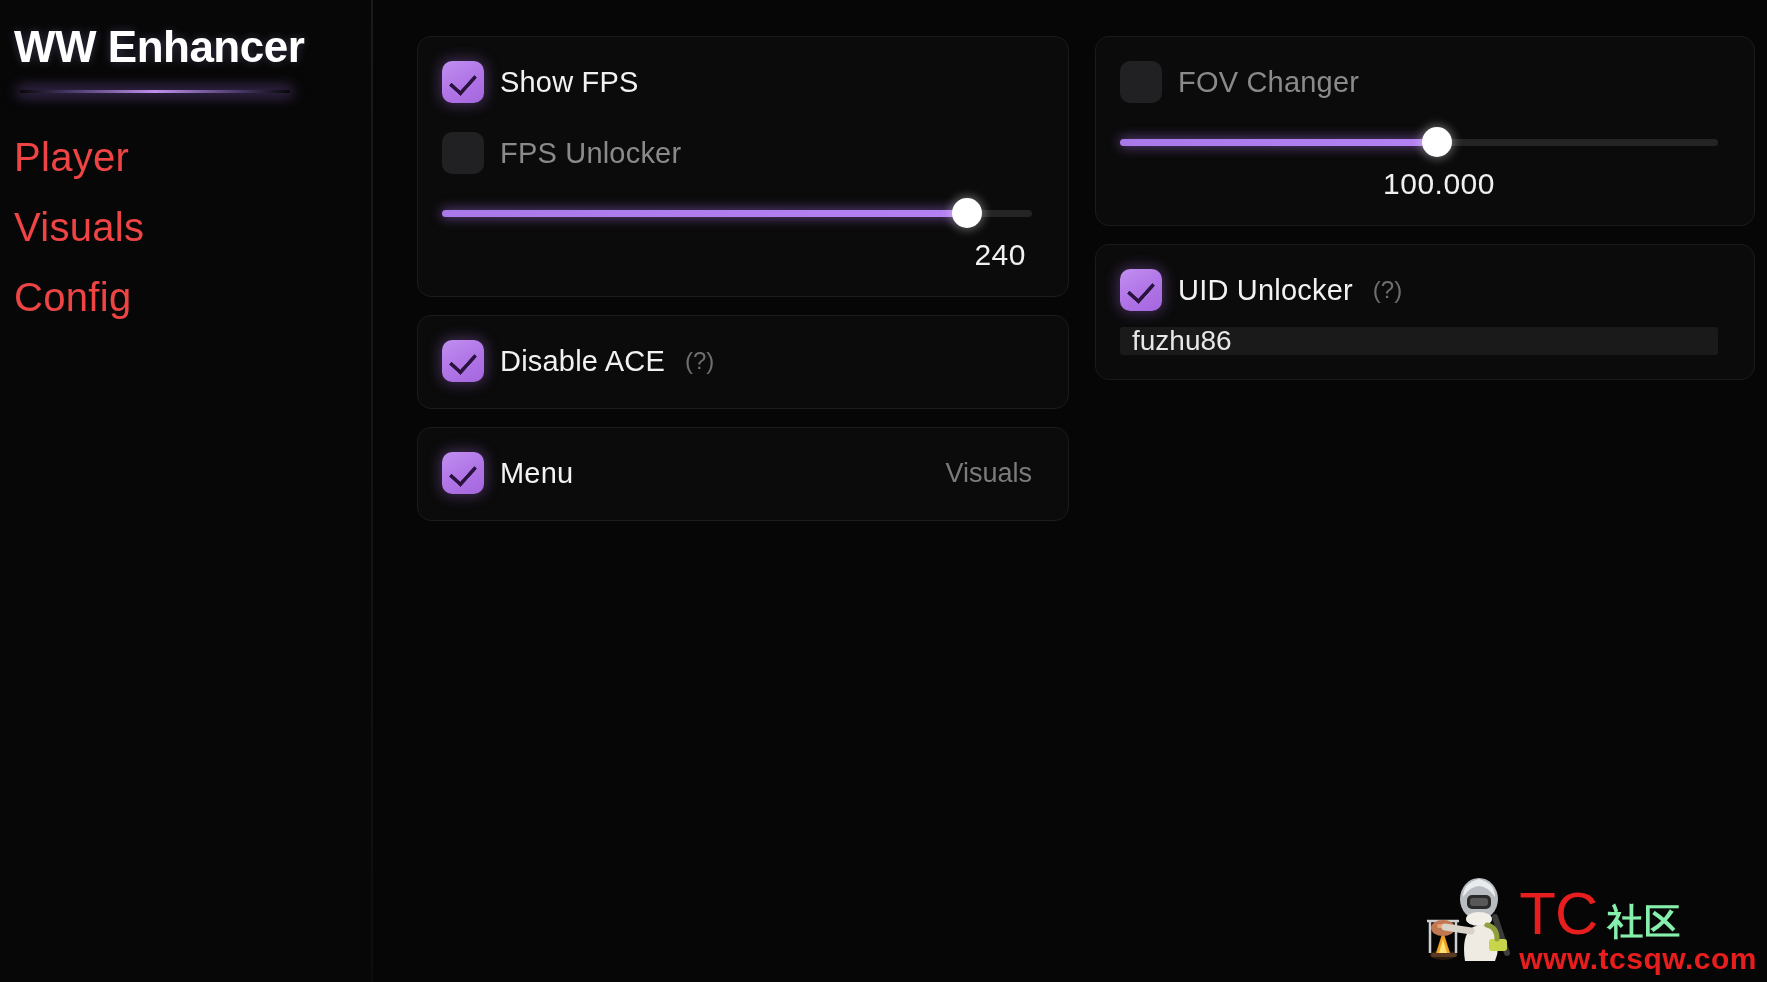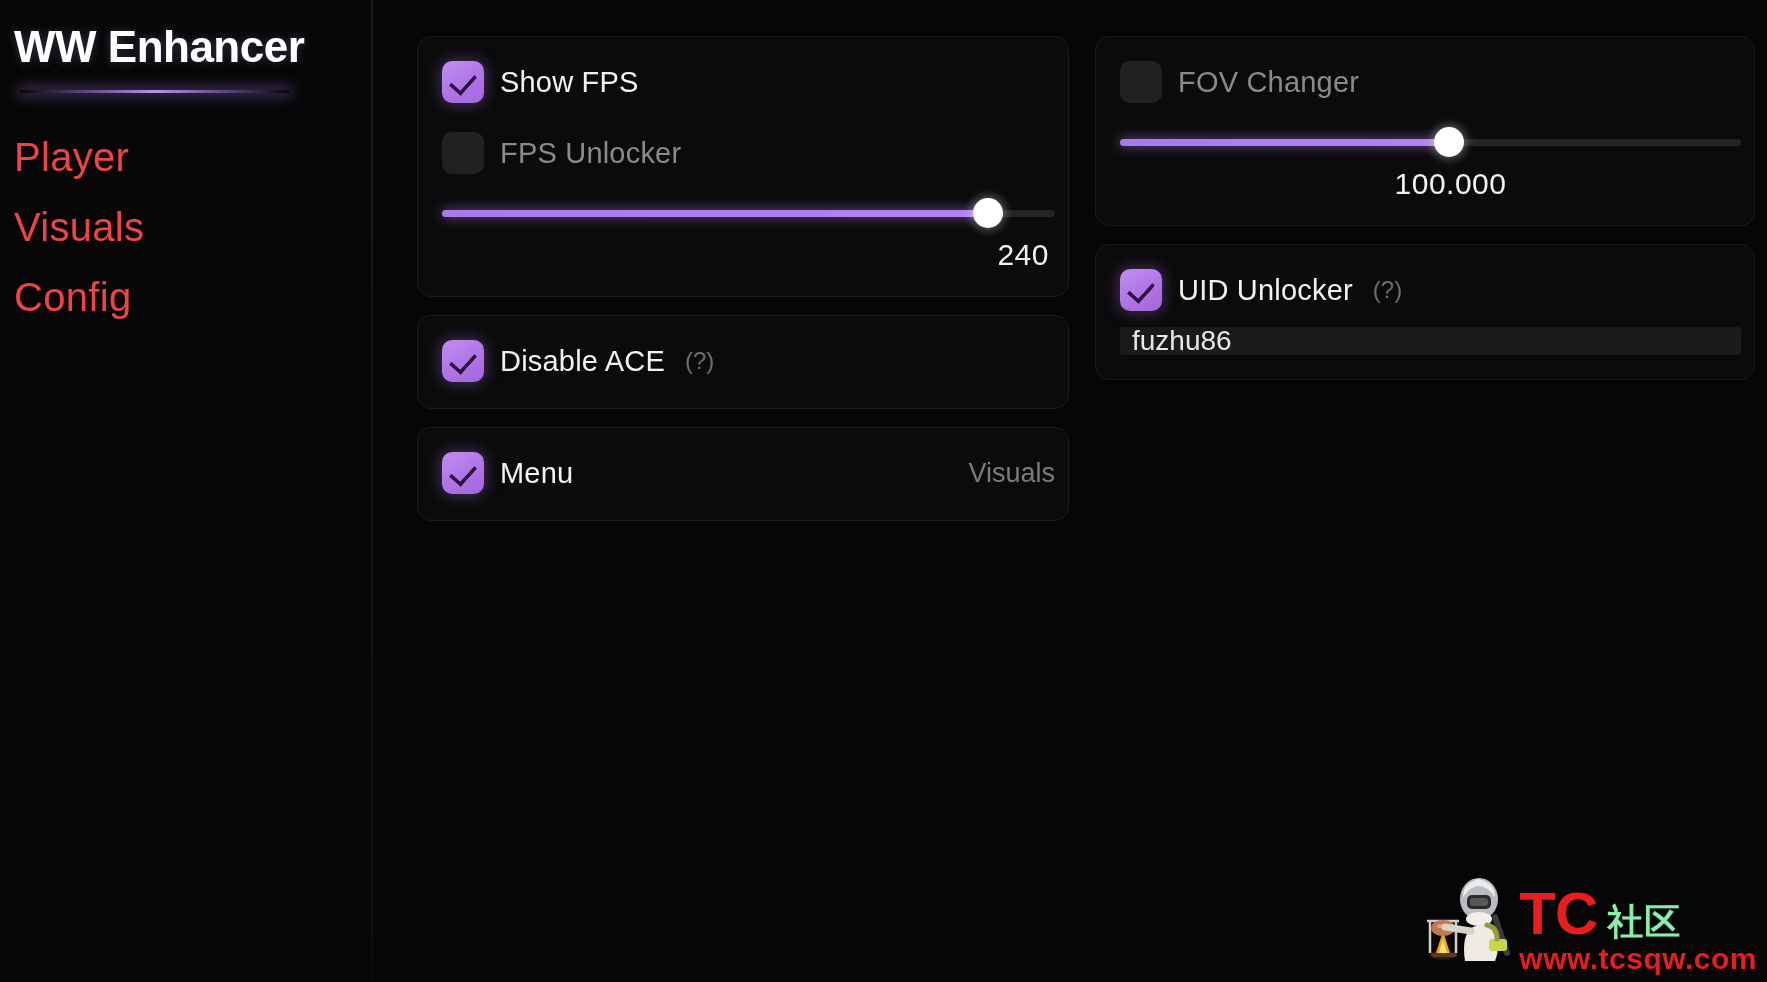--- a/index.html
+++ b/index.html
@@ -112,21 +112,21 @@
     align-items:flex-start;
   }
   .col { display:flex; flex-direction:column; gap:18px; }
   .col-left { width:652px; }
   .col-right { width:660px; }
 
   .panel {
     background:#0b0b0b;
     border:1px solid #1b1b1b;
     border-radius:14px;
-    padding:22px 13px 24px 24px;
+    padding:22px 36px 24px 24px;
     position:relative;
   }
 
   .row {
     display:flex;
     align-items:center;
     gap:16px;
     min-height:46px;
   }
   .row + .row { margin-top:25px; }
@@ -240,21 +240,21 @@
     pointer-events:none;
   }
   .wm-mascot {
     width:88px; height:96px;
     position:relative;
   }
   .wm-text { display:flex; flex-direction:column; line-height:1; }
   .wm-top { display:flex; align-items:baseline; gap:10px; }
   .wm-tc {
     font-size:60px;
-    font-weight:bold;
+    font-weight:normal;
     color:#e81d1d;
     letter-spacing:-1px;
     line-height:0.95;
     margin-top:25px;
   }
   .wm-cn {
     font-size:36px;
     font-weight:bold;
     color:#86efac;
     letter-spacing:1px;

